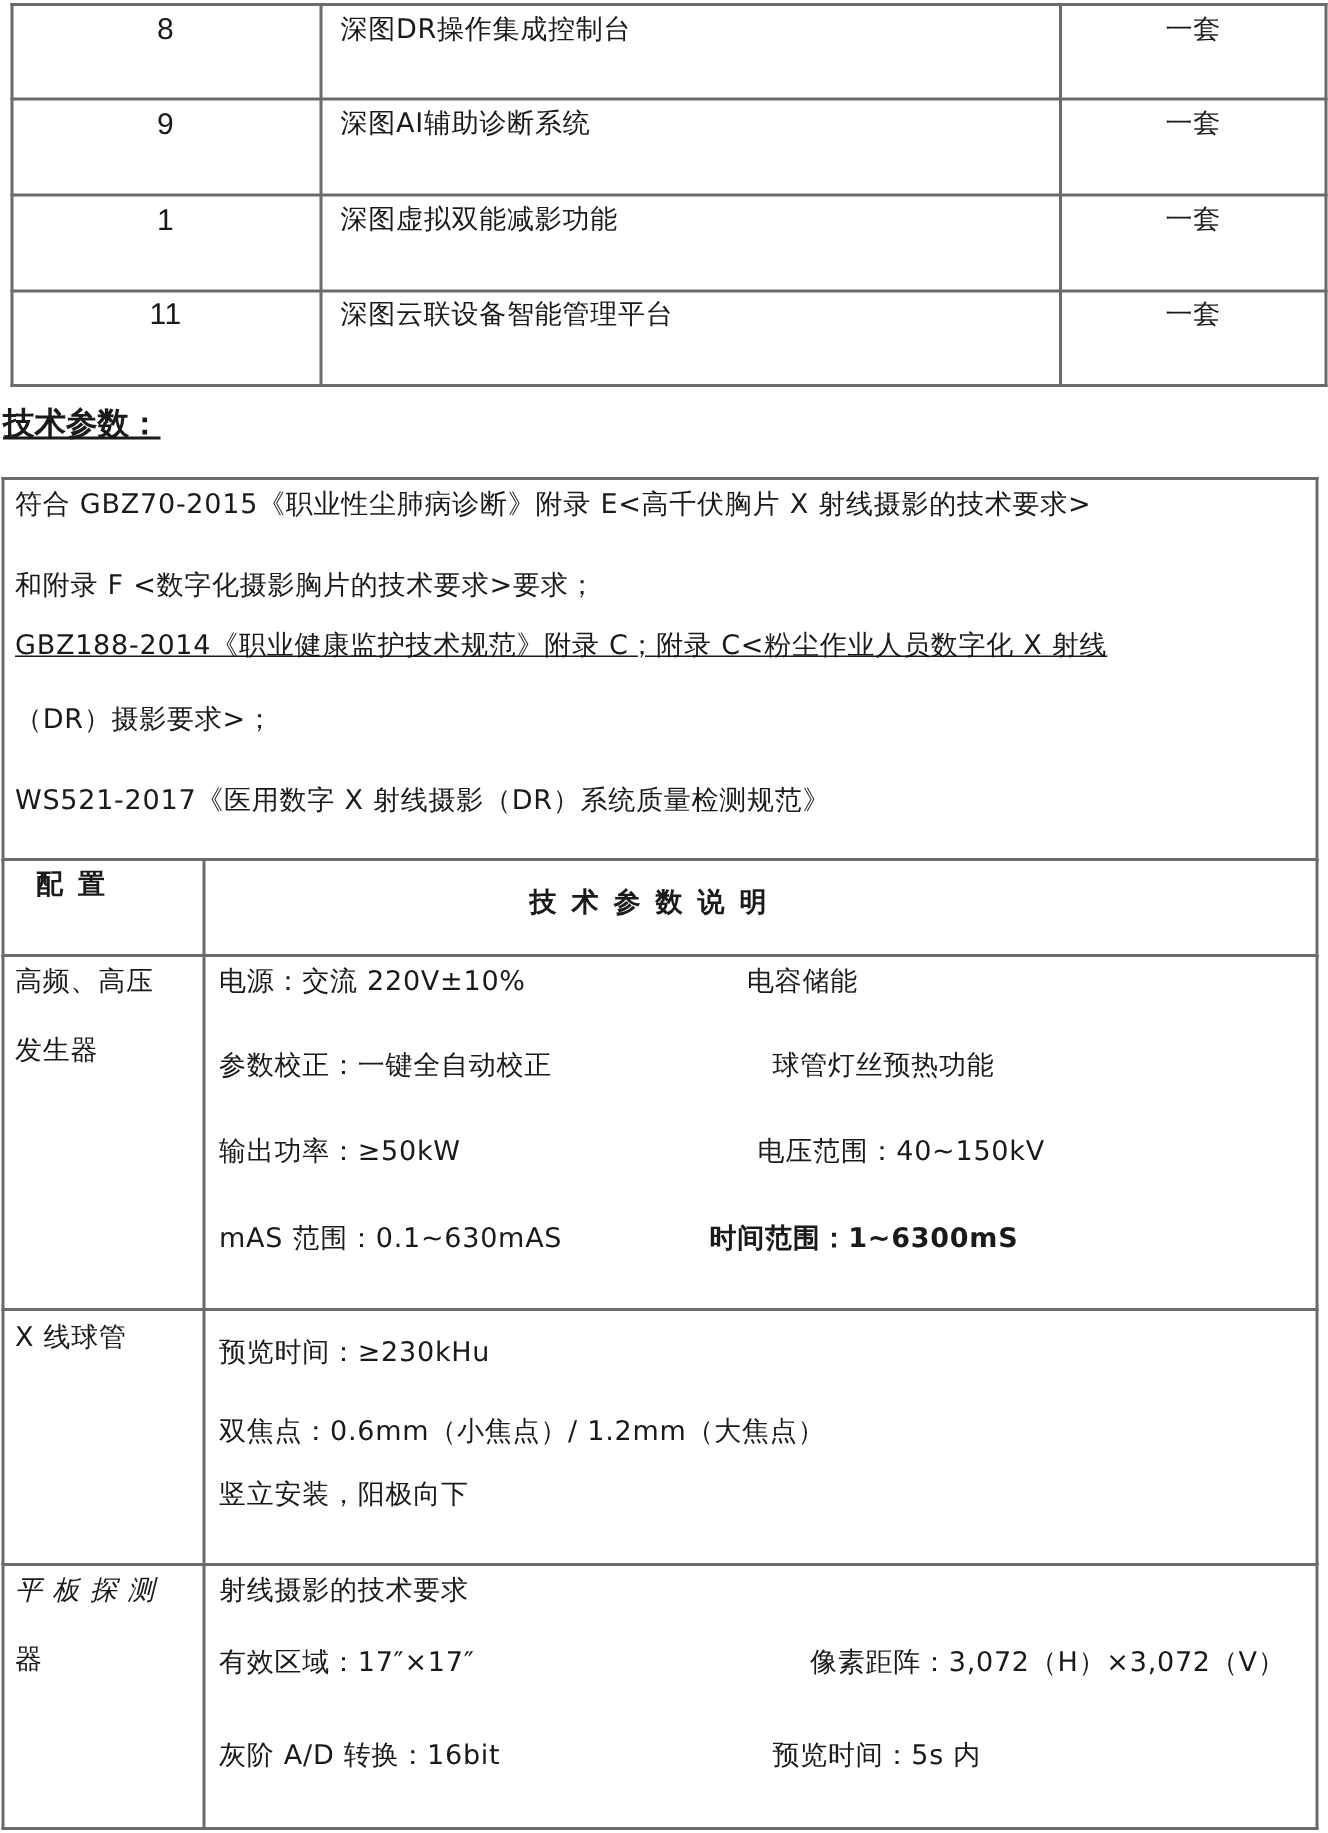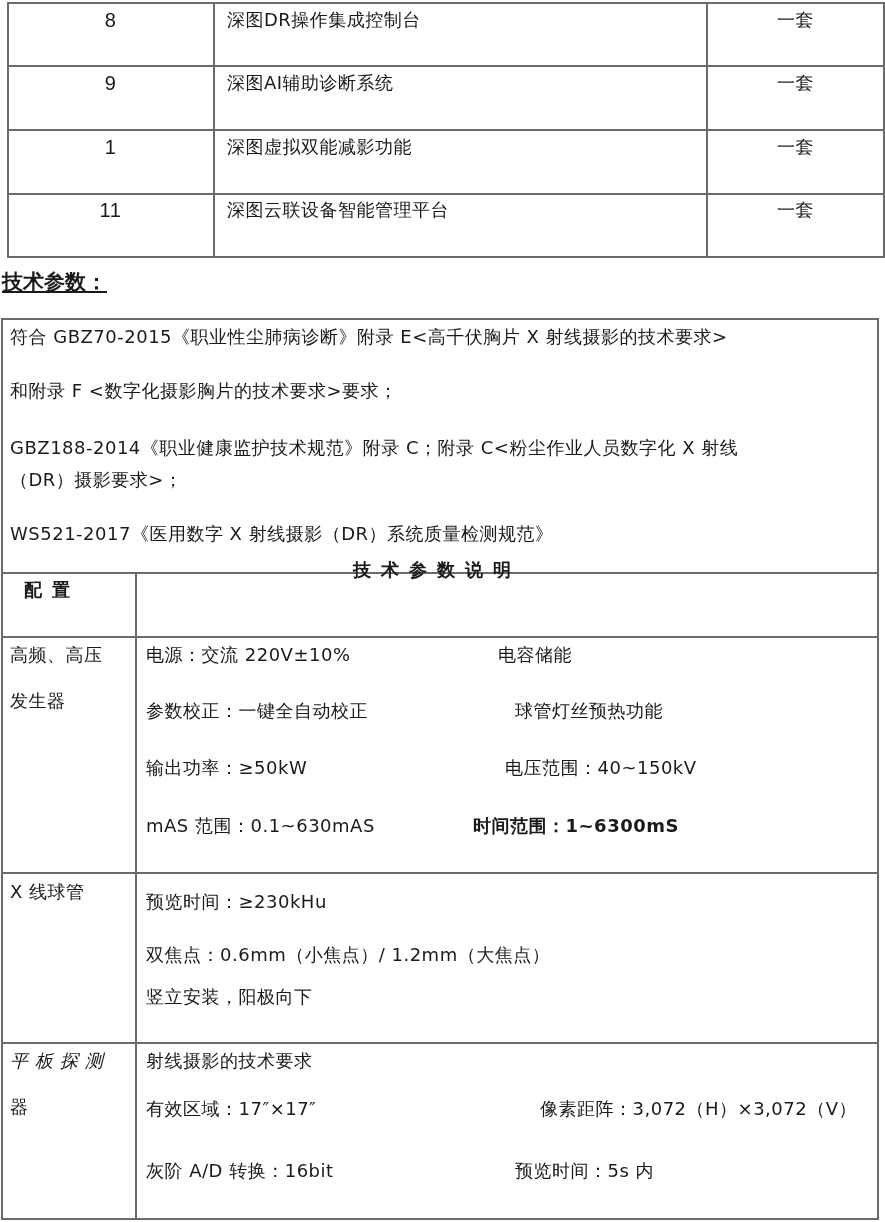--- a/index.html
+++ b/index.html
@@ -67,28 +67,28 @@
   <div class="hl" style="left:1px;top:572px;width:878px;"></div>
   <div class="hl" style="left:1px;top:636px;width:878px;"></div>
   <div class="hl" style="left:1px;top:872px;width:878px;"></div>
   <div class="hl" style="left:1px;top:1042px;width:878px;"></div>
 
   <div class="vl" style="left:135px;top:572px;height:648px;"></div>
 
   <div>
     <div class="t" style="left:10px;top:325px;">符合 GBZ70-2015《职业性尘肺病诊断》附录 E&lt;高千伏胸片 X 射线摄影的技术要求&gt;</div>
     <div class="t" style="left:10px;top:379px;">和附录 F &lt;数字化摄影胸片的技术要求&gt;要求；</div>
-    <div class="t" style="left:10px;top:436px;">GBZ188-2014《职业健康监护技术规范》附录 C；附录 C&lt;粉尘作业人员数字化 X 射线</div>
+    <div class="t" style="left:10px;top:419px;text-decoration:underline;">GBZ188-2014《职业健康监护技术规范》附录 C；附录 C&lt;粉尘作业人员数字化 X 射线</div>
     <div class="t" style="left:10px;top:468px;">（DR）摄影要求&gt;；</div>
     <div class="t" style="left:10px;top:522px;">WS521-2017《医用数字 X 射线摄影（DR）系统质量检测规范》</div>
   </div>
 
   <div>
     <div class="t hdr" style="left:24px;top:578px;">配置</div>
-    <div class="t hdr ctr" style="left:137px;top:558px;width:600px;">技术参数说明</div>
+    <div class="t hdr ctr" style="left:137px;top:590px;width:600px;">技术参数说明</div>
   </div>
 
   <div>
     <div class="t" style="left:10px;top:643px;">高频、高压</div>
     <div class="t" style="left:10px;top:689px;">发生器</div>
 
     <div class="t" style="left:146px;top:643px;">电源：交流 220V±10%</div>
     <div class="t" style="left:498px;top:643px;">电容储能</div>
     <div class="t" style="left:146px;top:699px;">参数校正：一键全自动校正</div>
     <div class="t" style="left:515px;top:699px;">球管灯丝预热功能</div>

